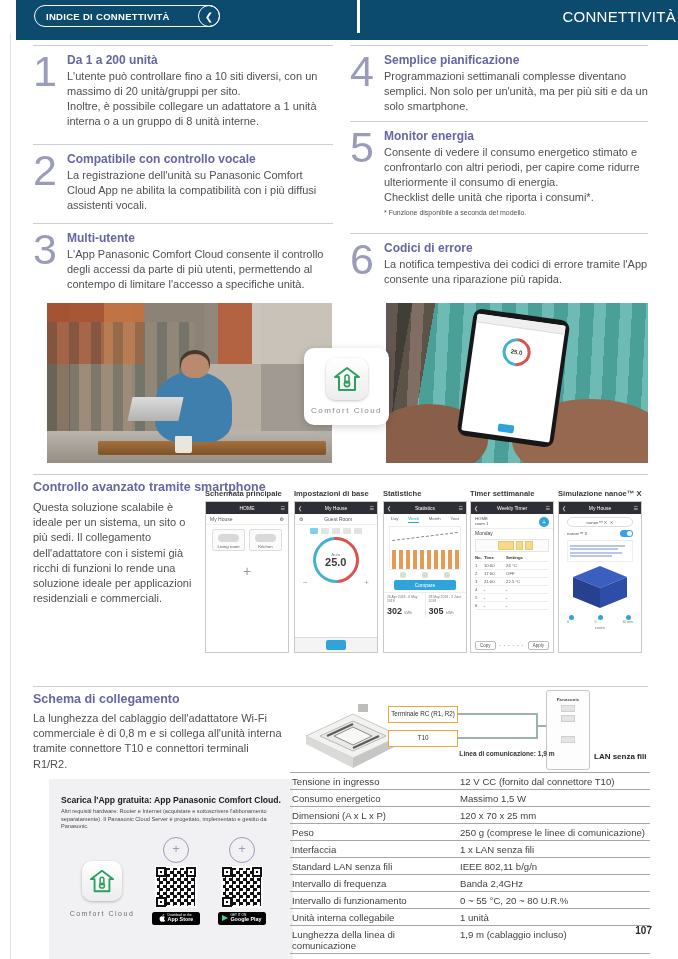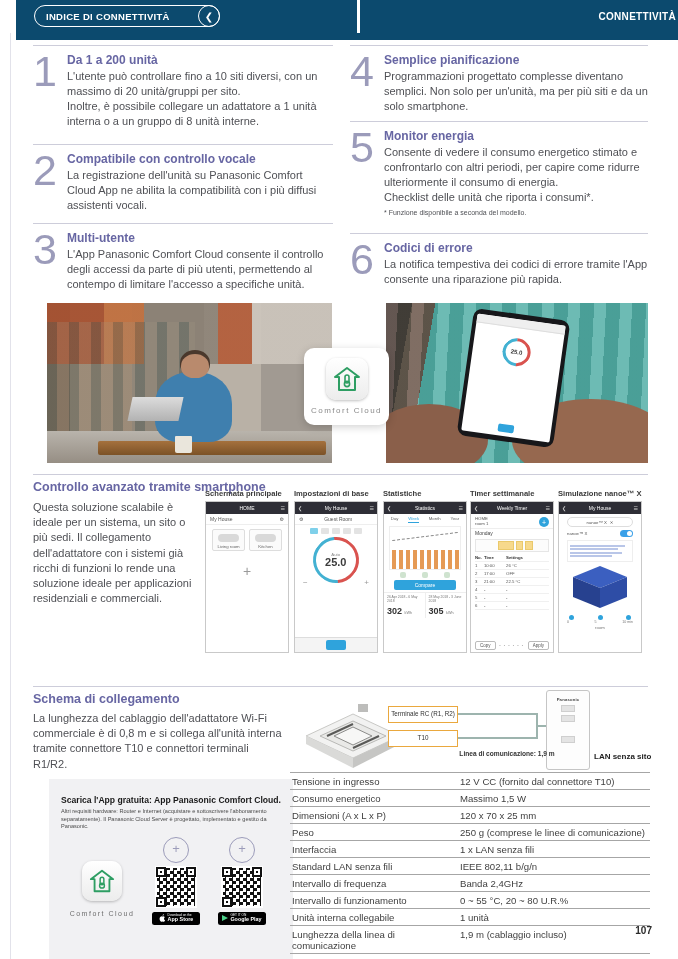--- a/index.html
+++ b/index.html
@@ -9,21 +9,21 @@
 
   
   .topbar{position:absolute;left:16px;top:0;width:678px;height:40px;background:#0c4a6e;}
   .topbar .split{position:absolute;left:341px;top:0;width:3px;height:33px;background:#fff;}
   .pill{position:absolute;left:18px;top:5px;height:22px;width:186px;border:1px solid #fff;
         border-radius:12px;display:flex;align-items:center;box-sizing:border-box;}
   .pill .lbl{color:#fff;font-size:9.5px;font-weight:bold;letter-spacing:.3px;padding-left:11px;white-space:nowrap;}
   .pill .chev{position:absolute;right:-1px;top:-1px;width:22px;height:22px;border:1px solid #fff;border-radius:50%;
         color:#fff;font-size:10px;display:flex;align-items:center;justify-content:center;box-sizing:border-box;}
   .bar-right{position:absolute;right:18px;top:0;height:33px;display:flex;align-items:center;
-        color:#fff;font-size:10px;font-weight:bold;letter-spacing:.3px;}
+        color:#fff;font-size:15px;font-weight:normal;letter-spacing:.3px;}
   .scanline{position:absolute;left:10px;top:33px;width:1px;height:926px;background:#e2e2ea;}
 
   
   .fcol{position:absolute;top:45px;display:flex;flex-direction:column;}
   .fcol.left{left:33px;width:300px;}
   .fcol.right{left:350px;width:298px;}
   .feat{border-top:1px solid #cdcdda;padding-top:7px;display:flex;box-sizing:border-box;}
   .feat-num{width:34px;flex:none;font-size:43px;font-weight:300;line-height:.85;color:#9b9bba;}
   .feat-title{color:#6766a3;font-weight:bold;font-size:12px;margin-bottom:2px;}
   .feat-body{font-size:11px;line-height:1.36;color:#4f5055;white-space:pre-line;}
@@ -217,21 +217,21 @@
            <div class="feat-body">L'App Panasonic Comfort Cloud consente il controllo degli accessi da parte di più utenti, permettendo al contempo di limitare l'accesso a specifiche unità.</div>
         </div>
     </div>
   </div>
 
   <div class="fcol right">
     <div class="feat" style="min-height:76px">
       <div class="feat-num">4</div>
       <div>
           <div class="feat-title">Semplice pianificazione</div>
-           <div class="feat-body">Programmazioni progettato complesse diventano semplici. Non solo per un'unità, ma per più siti e da un solo smartphone.</div>
+           <div class="feat-body">Programmazioni settimanali complesse diventano semplici. Non solo per un'unità, ma per più siti e da un solo smartphone.</div>
         </div>
     </div>
     <div class="feat" style="min-height:112px">
       <div class="feat-num">5</div>
       <div>
           <div class="feat-title">Monitor energia</div>
            <div class="feat-body">Consente di vedere il consumo energetico stimato e confrontarlo con altri periodi, per capire come ridurre ulteriormente il consumo di energia.
 Checklist delle unità che riporta i consumi*.</div>
            <div class="feat-note">* Funzione disponibile a seconda del modello.</div>
         </div>
@@ -507,21 +507,21 @@
     <div class="dline" style="left:160px;top:47px;width:80px;height:2px"></div>
     <div class="dline" style="left:238px;top:23px;width:2px;height:26px"></div>
     <div class="dline" style="left:238px;top:35px;width:10px;height:2px"></div>
     <div class="adapter">
       <div class="pan">Panasonic</div>
       <div class="blk"></div>
       <div class="blk"></div>
       <div class="blk" style="margin-top:14px"></div>
     </div>
     <div class="commlbl">Linea di comunicazione: 1,9 m</div>
-    <div class="lan">LAN senza sito</div>
+    <div class="lan">LAN senza fili</div>
   </div>
 
   <div class="dlbox">
     <div class="dl-title">Scarica l'App gratuita: App Panasonic Comfort Cloud.</div>
     <div class="dl-note">Altri requisiti hardware: Router e Internet (acquistare e sottoscrivere l'abbonamento separatamente). Il Panasonic Cloud Server è progettato, implementato e gestito da Panasonic.</div>
     <div class="dl-row">
       <div class="dl-c1">
         <div class="apptile">
           <svg width="26" height="26" viewBox="0 0 28 28">
             <path d="M14 3 L26 12 L22 12 L22 25 L6 25 L6 12 L2 12 Z" fill="none" stroke="#2e9e63" stroke-width="2" stroke-linejoin="round"></path>

